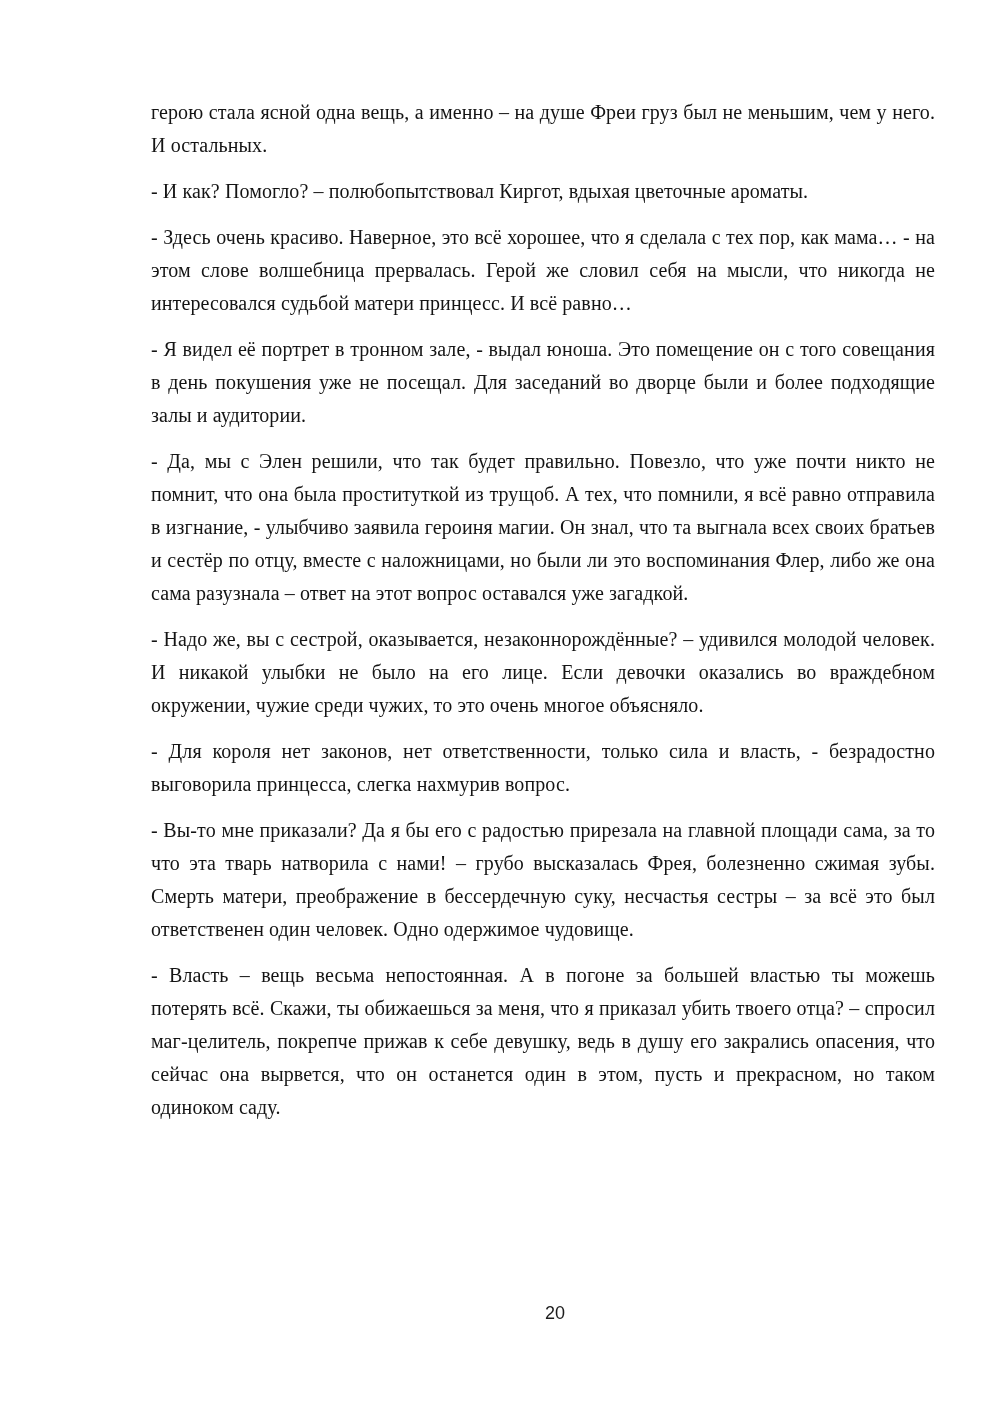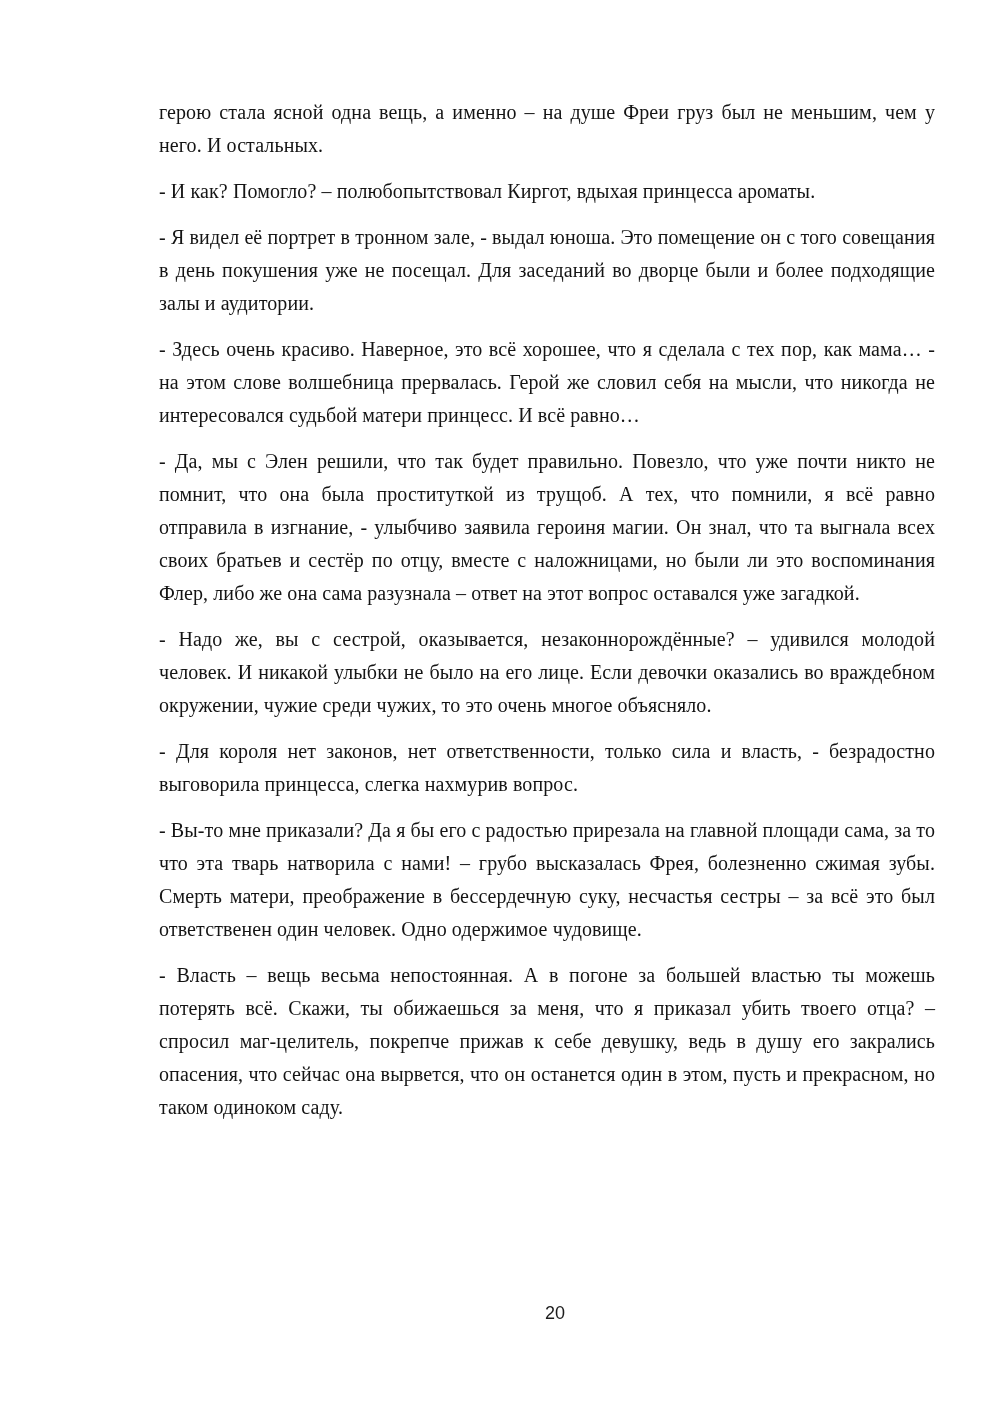--- a/index.html
+++ b/index.html
@@ -16,21 +16,21 @@
     font-family: "Liberation Serif", "DejaVu Serif", serif;
     color: #141414;
   }
   .text-block {
     position: absolute;
     top: 96px;
     left: 143px;
     width: 792px;
   }
   .text-block p {
-    margin: 0 0 13px 16px;
+    margin: 0 0 13px 8px;
     font-size: 20px;
     line-height: 33px;
     text-align: justify;
     text-justify: inter-word;
     letter-spacing: 0.1px;
   }
   .page-footer {
     position: absolute;
     left: 159px;
     width: 792px;
@@ -40,23 +40,23 @@
     font-size: 18px;
     color: #1c1c1c;
   }
 </style>
 </head>
 <body>
 
 <div class="page">
   <div class="text-block">
     <p>герою стала ясной одна вещь, а именно – на душе Фреи груз был не меньшим, чем у него. И остальных.</p>
-    <p>- И как? Помогло? – полюбопытствовал Киргот, вдыхая принцесса ароматы.</p>
+    <p>- И как? Помогло? – полюбопытствовал Киргот, вдыхая цветочные ароматы.</p>
+    <p>- Здесь очень красиво. Наверное, это всё хорошее, что я сделала с тех пор, как мама… - на этом слове волшебница прервалась. Герой же словил себя на мысли, что никогда не интересовался судьбой матери принцесс. И всё равно…</p>
     <p>- Я видел её портрет в тронном зале, - выдал юноша. Это помещение он с того совещания в день покушения уже не посещал. Для заседаний во дворце были и более подходящие залы и аудитории.</p>
-    <p>- Здесь очень красиво. Наверное, это всё хорошее, что я сделала с тех пор, как мама… - на этом слове волшебница прервалась. Герой же словил себя на мысли, что никогда не интересовался судьбой матери принцесс. И всё равно…</p>
     <p>- Да, мы с Элен решили, что так будет правильно. Повезло, что уже почти никто не помнит, что она была проституткой из трущоб. А тех, что помнили, я всё равно отправила в изгнание, - улыбчиво заявила героиня магии. Он знал, что та выгнала всех своих братьев и сестёр по отцу, вместе с наложницами, но были ли это воспоминания Флер, либо же она сама разузнала – ответ на этот вопрос оставался уже загадкой.</p>
     <p>- Надо же, вы с сестрой, оказывается, незаконнорождённые? – удивился молодой человек. И никакой улыбки не было на его лице. Если девочки оказались во враждебном окружении, чужие среди чужих, то это очень многое объясняло.</p>
     <p>- Для короля нет законов, нет ответственности, только сила и власть, - безрадостно выговорила принцесса, слегка нахмурив вопрос.</p>
     <p>- Вы-то мне приказали? Да я бы его с радостью прирезала на главной площади сама, за то что эта тварь натворила с нами! – грубо высказалась Фрея, болезненно сжимая зубы. Смерть матери, преображение в бессердечную суку, несчастья сестры – за всё это был ответственен один человек. Одно одержимое чудовище.</p>
     <p>- Власть – вещь весьма непостоянная. А в погоне за большей властью ты можешь потерять всё. Скажи, ты обижаешься за меня, что я приказал убить твоего отца? – спросил маг-целитель, покрепче прижав к себе девушку, ведь в душу его закрались опасения, что сейчас она вырвется, что он останется один в этом, пусть и прекрасном, но таком одиноком саду.</p>
   </div>
   <div class="page-footer">20</div>
 </div>
 
 </body></html>

